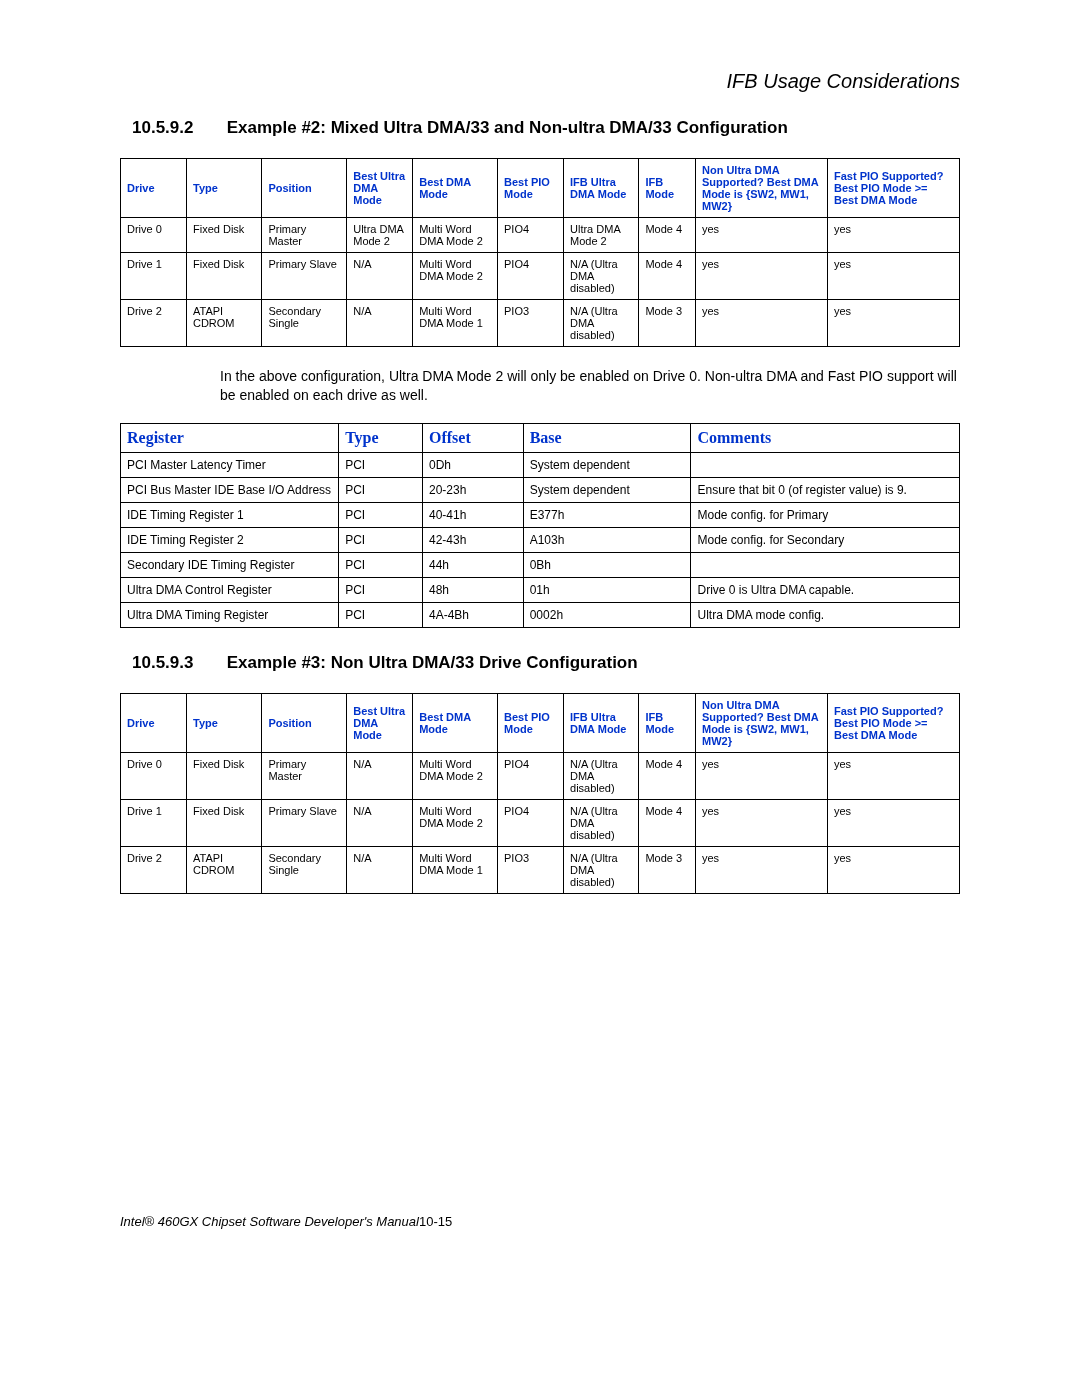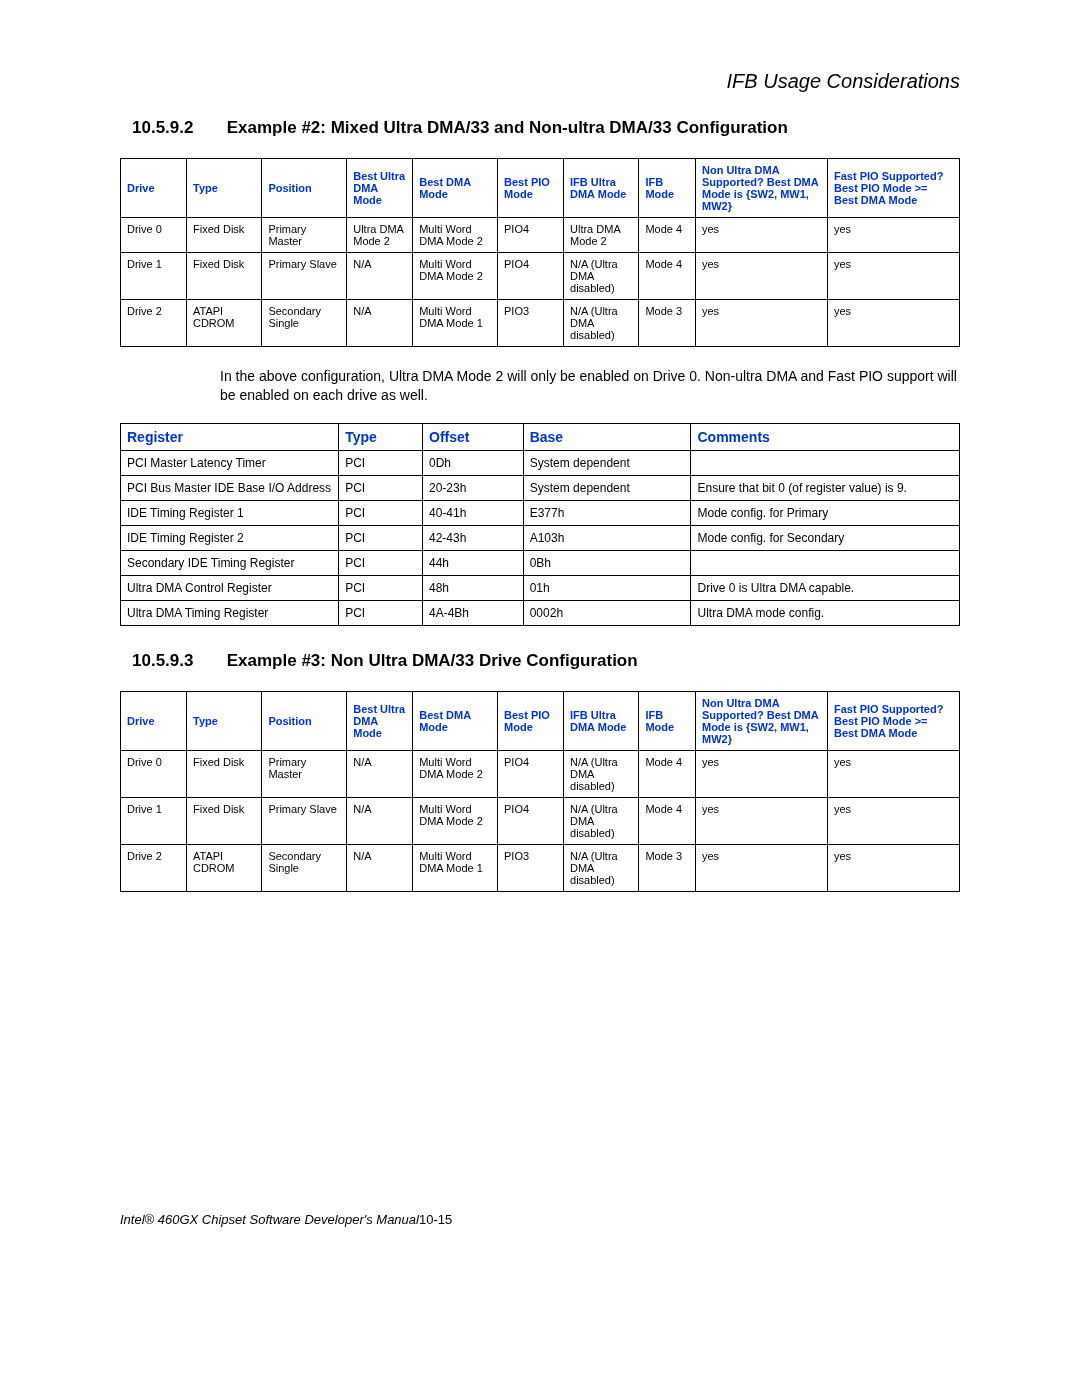--- a/index.html
+++ b/index.html
@@ -41,21 +41,21 @@
     color: #0033cc;
     font-weight: bold;
     text-align: left;
     vertical-align: middle;
   }
   .paragraph {
     font-size: 14px;
     margin: 12px 0 18px 100px;
     line-height: 1.35;
   }
-  .t2 th { font-size: 14px; }
+  .t2 th { font-size: 16px; font-family: Liberation Serif, serif; }
   .t2 td { font-size: 12px; }
   .footer {
     display: flex;
     font-size: 13px;
     margin-top: 320px;
   }
   .footer-left { font-style: italic; }
 </style>
 </head>
 <body>

